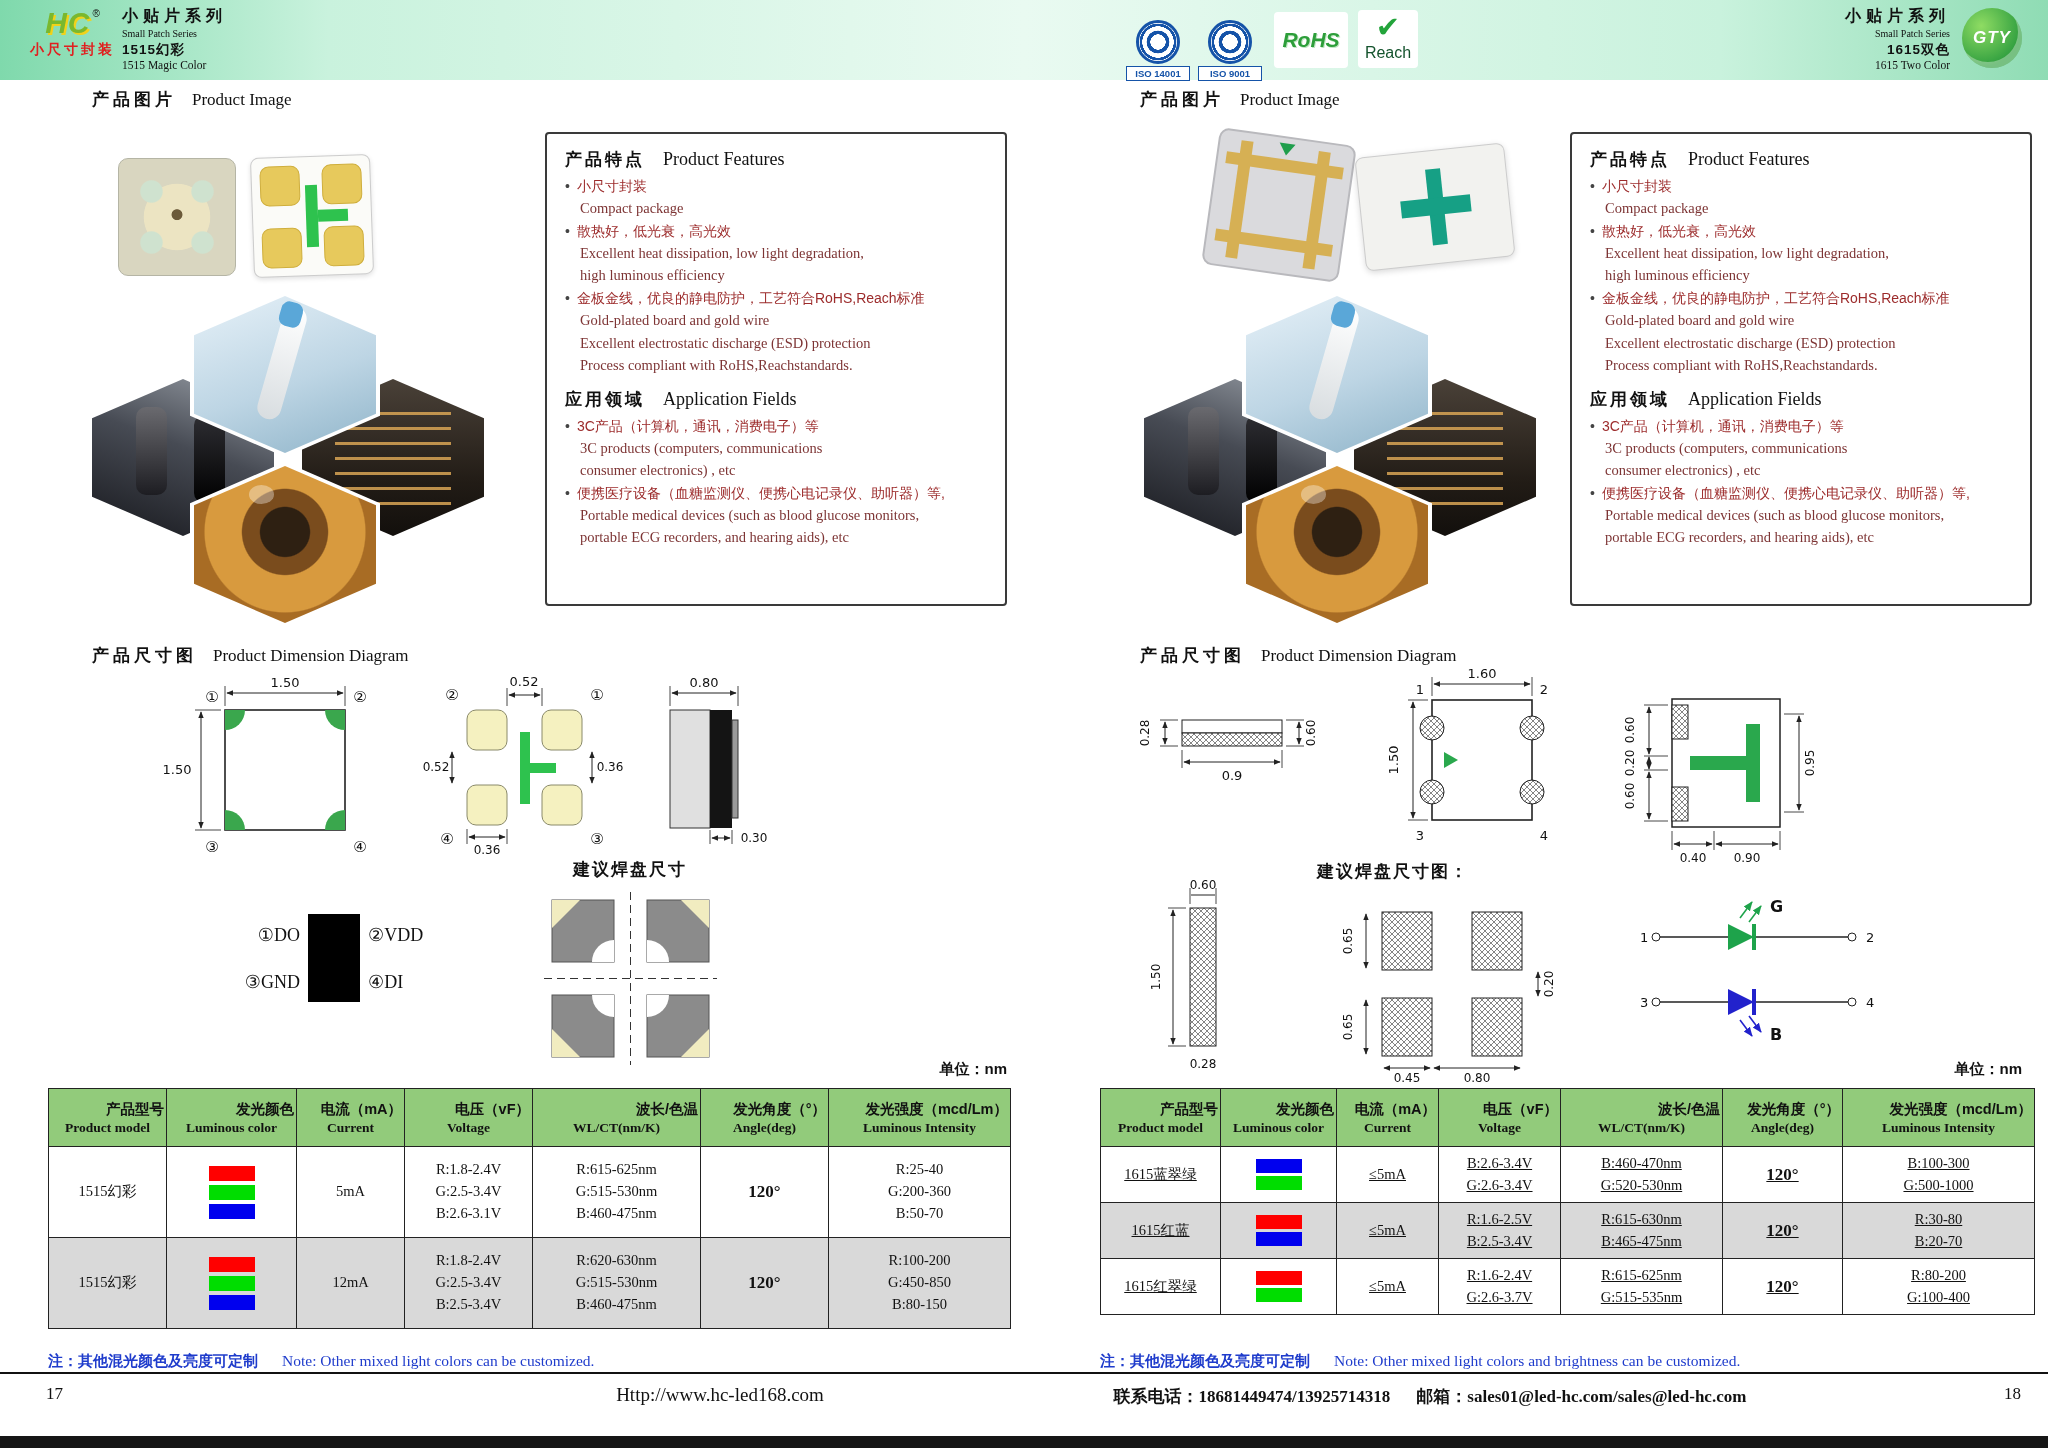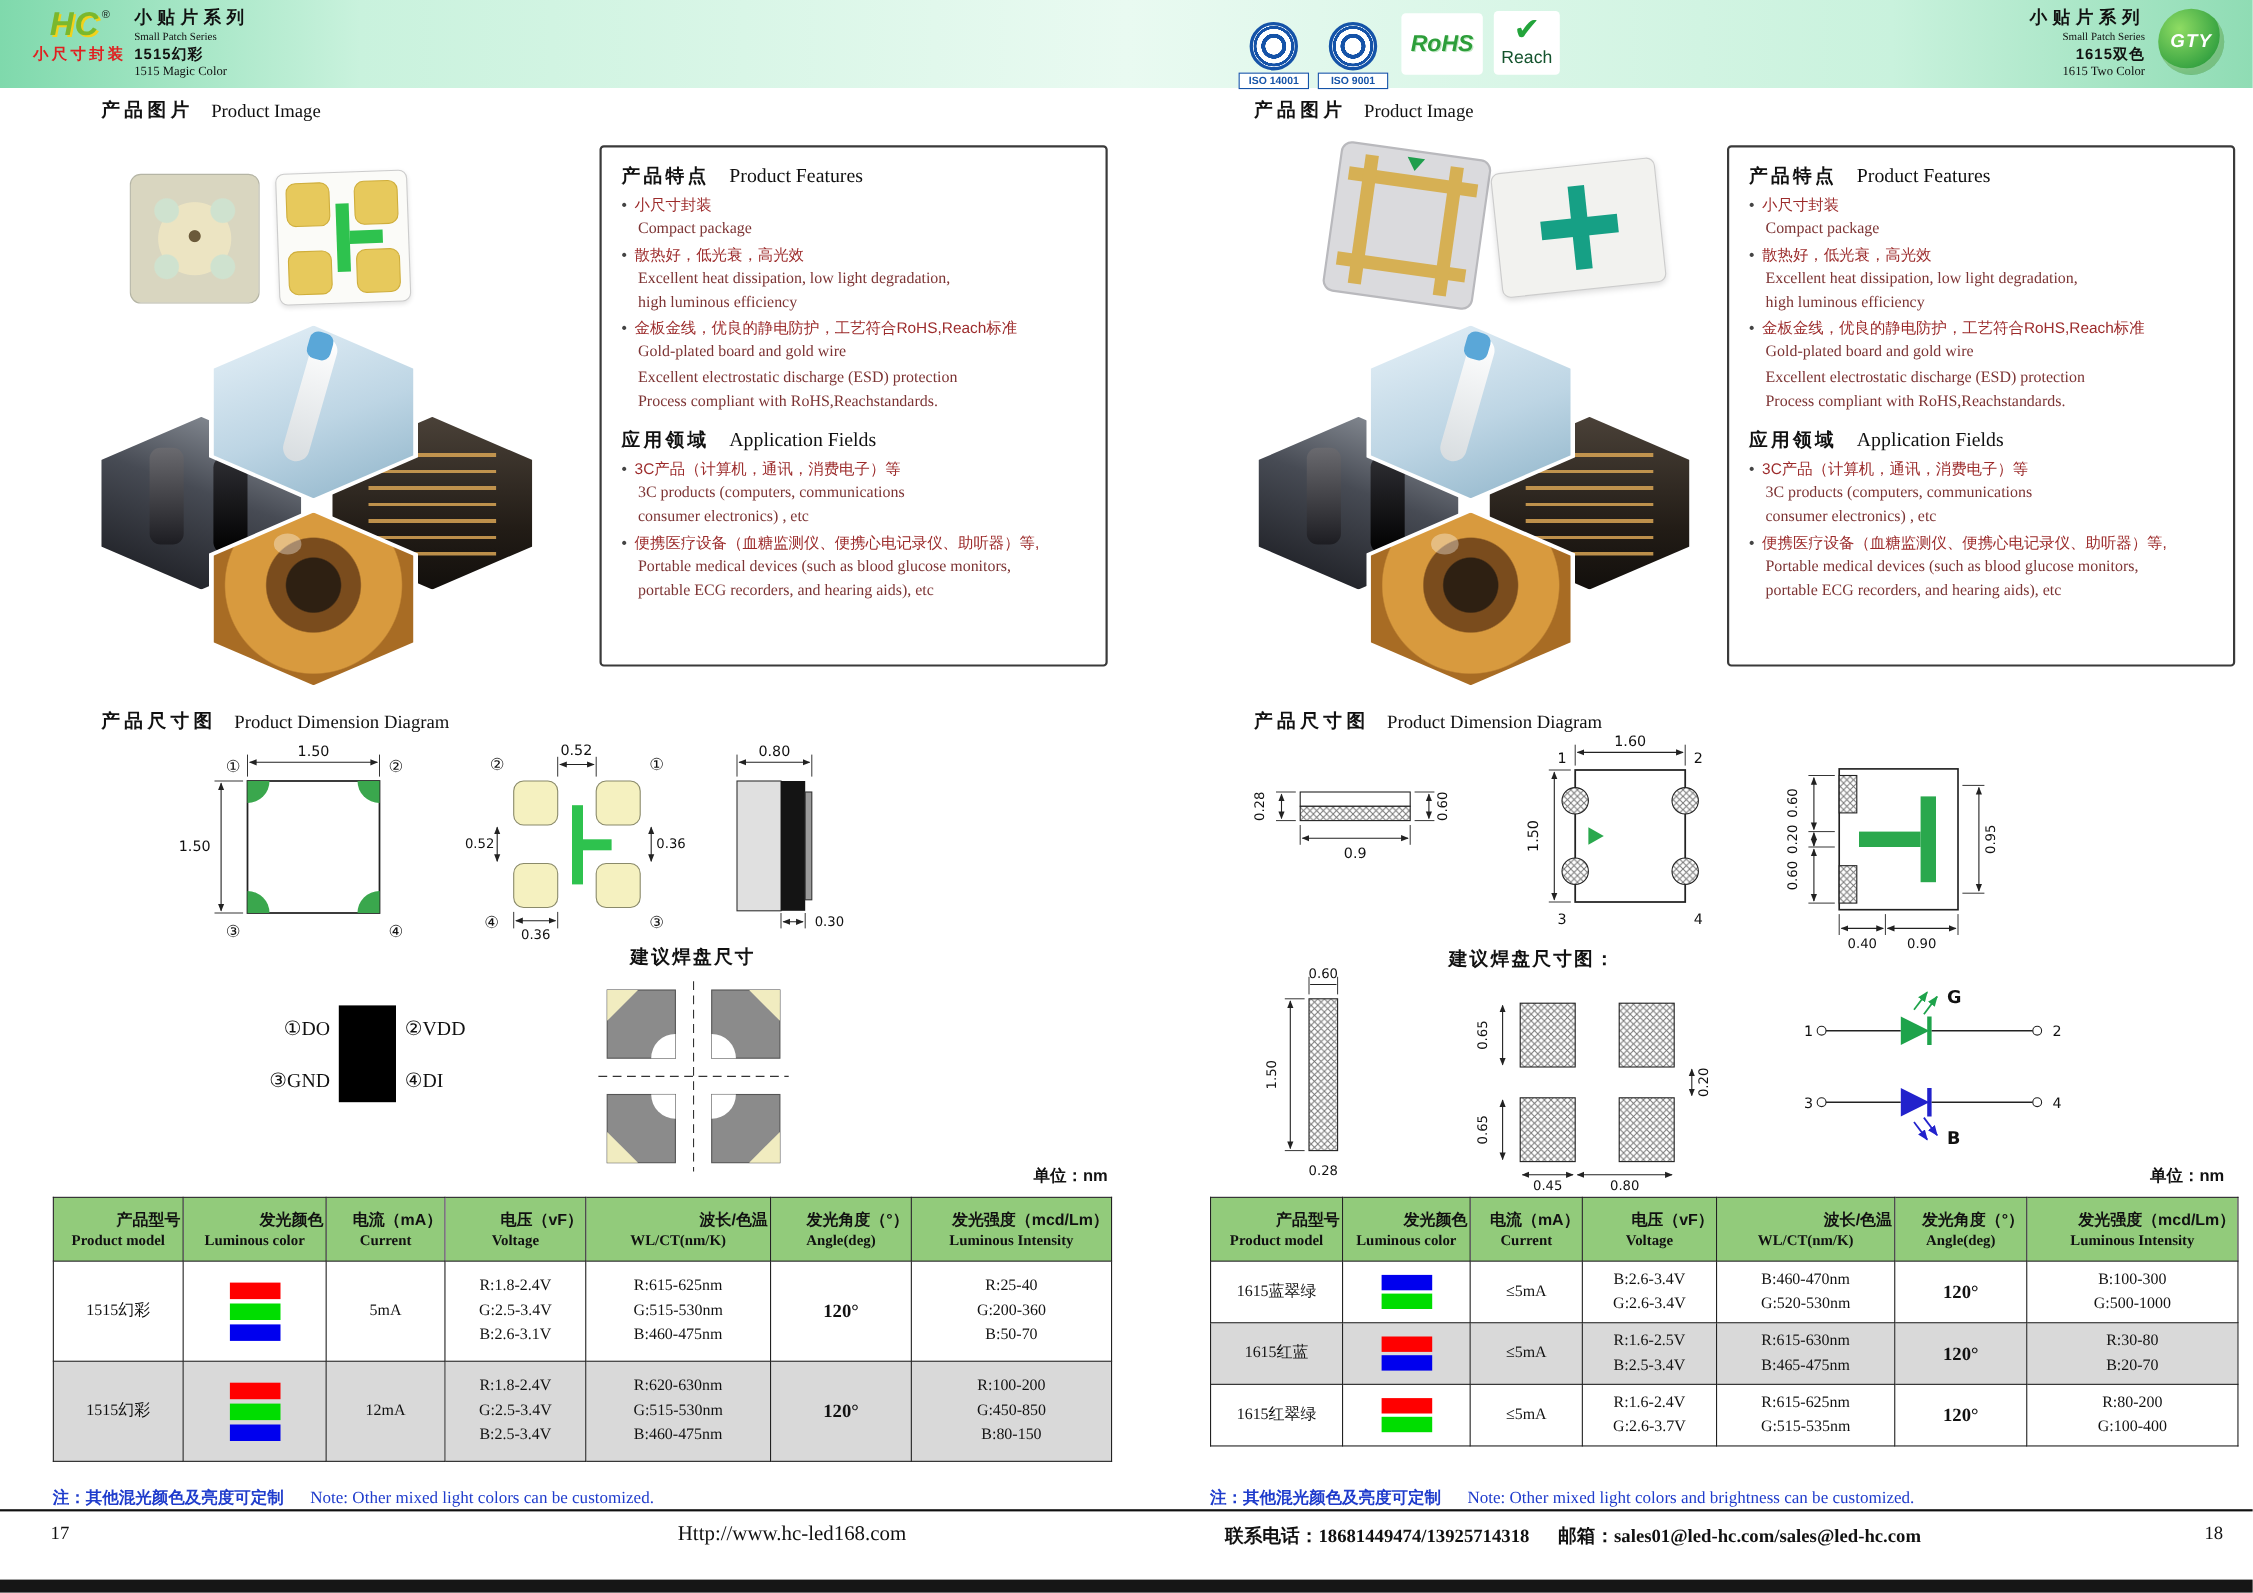--- a/index.html
+++ b/index.html
@@ -39,21 +39,21 @@
 .reach-text{color:#14532d;font-weight:normal;font-size:16px;}
 .gty-logo{position:absolute;left:1962px;top:8px;width:60px;height:60px;border-radius:50%;
  background:radial-gradient(circle at 32% 30%,#8fdc63,#2f9e3f 70%);display:flex;align-items:center;justify-content:center;
  box-shadow:inset -4px -6px 0 rgba(255,255,255,.35);}
 .gty-logo span{color:#fff;font-weight:bold;font-style:italic;font-size:17px;letter-spacing:1px;}
 
 
 .col{position:absolute;top:80px;height:1292px;}
 .col-left{left:40px;width:985px;}
 .col-right{left:1092px;width:948px;}
-.sec-heading{display:flex;gap:16px;align-items:flex-end;}
+.sec-heading{display:flex;gap:16px;align-items:center;}
 .sec-heading .cn{font-size:17px;font-weight:bold;letter-spacing:4px;}
 .sec-heading .en{font-size:17px;font-family:"Liberation Serif",serif;}
 
 
 .chip{position:absolute;}
 .chip1L{background:
  radial-gradient(circle at 50% 48%,#6b5a3a 0 6%,transparent 7%),
  radial-gradient(circle at 28% 28%,#cfe2cf 0 9%,transparent 10%),
  radial-gradient(circle at 72% 28%,#cfe2cf 0 9%,transparent 10%),
  radial-gradient(circle at 28% 72%,#cfe2cf 0 9%,transparent 10%),
@@ -117,21 +117,21 @@
 .spec{border-collapse:collapse;table-layout:fixed;background:#fff;position:absolute;}
 .spec th,.spec td{border:1.4px solid #222;text-align:center;vertical-align:middle;padding:1px 2px;overflow:hidden;}
 .spec thead th{background:#92cb7b;height:58px;}
 .th-cn{font-weight:bold;font-size:14.5px;text-align:right;}
 .th-en{font-size:13.5px;font-family:"Liberation Serif",serif;margin-top:1px;}
 .cl{font-size:14.5px;font-family:"Liberation Serif",serif;line-height:1.5;}
 .angle{font-size:17px;font-weight:bold;font-family:"Liberation Serif",serif;}
 .swatch{width:46px;height:15px;margin:4px auto;}
 tr.gray td{background:#d9d9d9;}
 .spec-l tbody tr{height:91px;}
-.spec-r tbody tr{height:56px;}
+.spec-r tbody tr{height:56px;text-decoration:underline;}
 .spec-r .swatch{margin:3px auto;height:14px;}
 
 
 .note{display:flex;gap:24px;align-items:baseline;}
 .note-cn{color:#1f3ccc;font-weight:bold;font-size:15px;}
 .note-en{color:#1f3ccc;font-family:"Liberation Serif",serif;font-size:15.5px;}
 .footer-rule{position:absolute;left:0;top:1372px;width:2048px;border-top:2px solid #111;}
 .pageno{position:absolute;top:1384px;font-family:"Liberation Serif",serif;font-size:17px;}
 .footer-url{position:absolute;left:520px;width:400px;top:1384px;text-align:center;font-family:"Liberation Serif",serif;font-size:19px;}
 .footer-contact{position:absolute;left:980px;width:900px;top:1385px;display:flex;gap:26px;justify-content:center;font-family:"Liberation Serif",serif;font-size:17px;font-weight:bold;}

